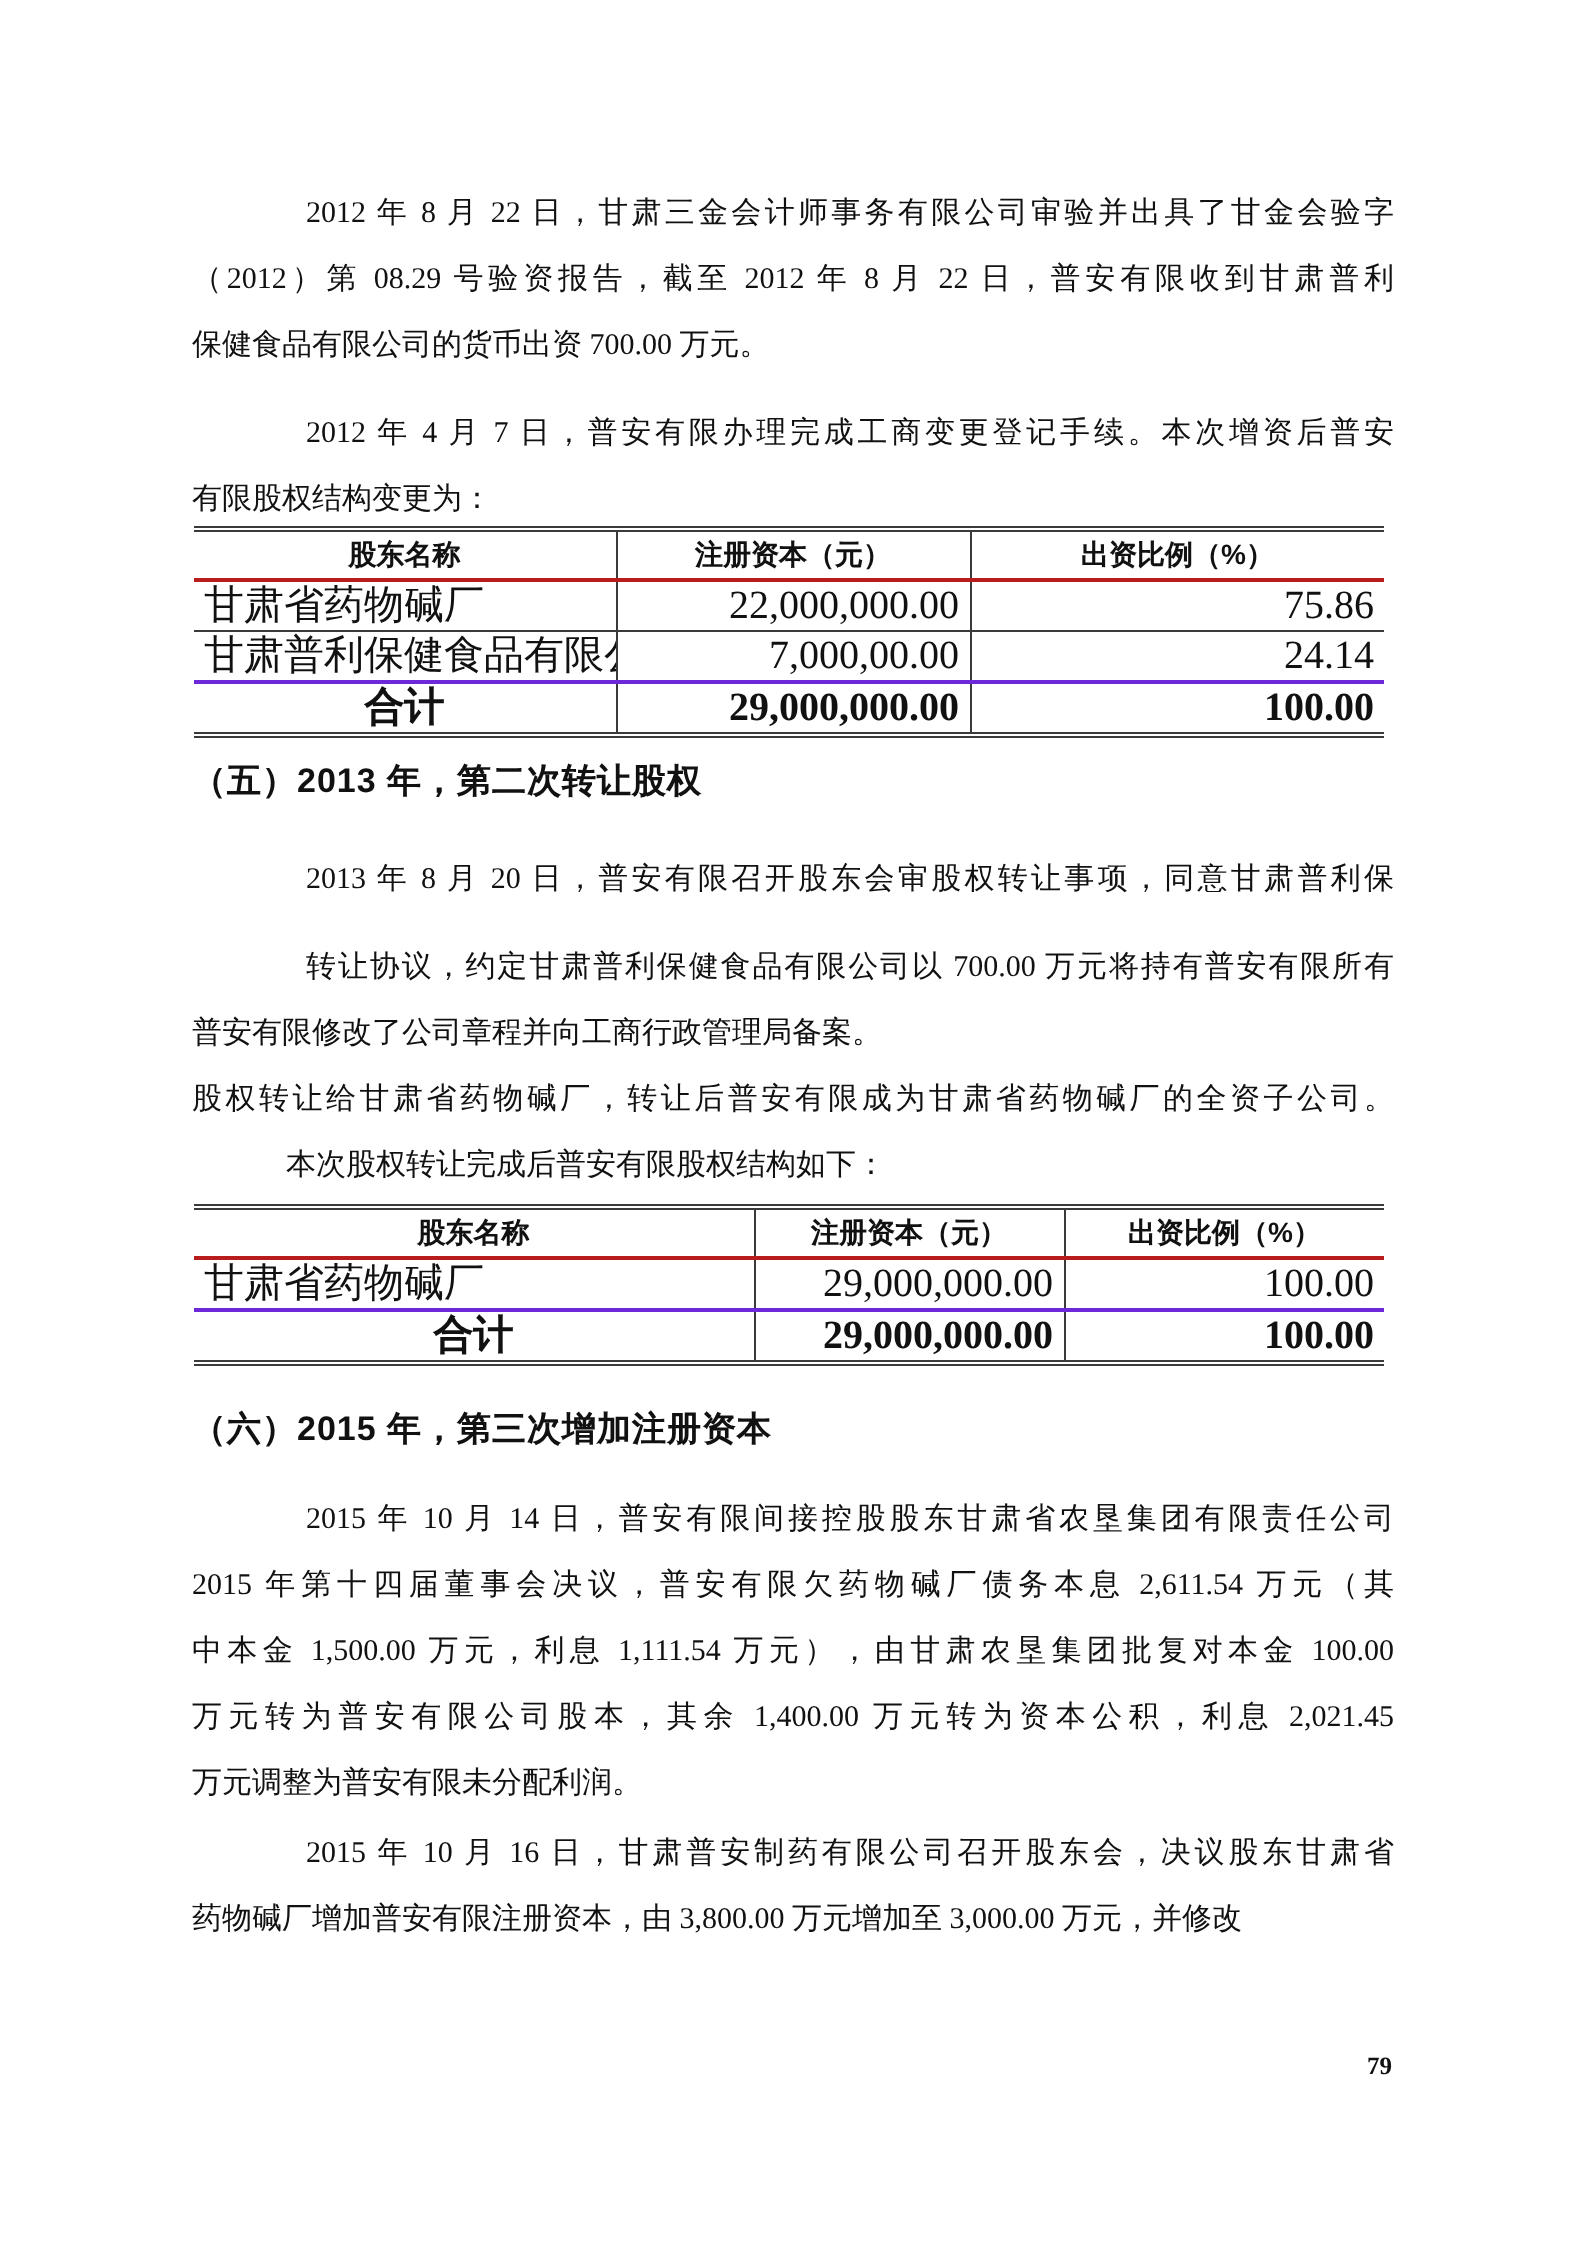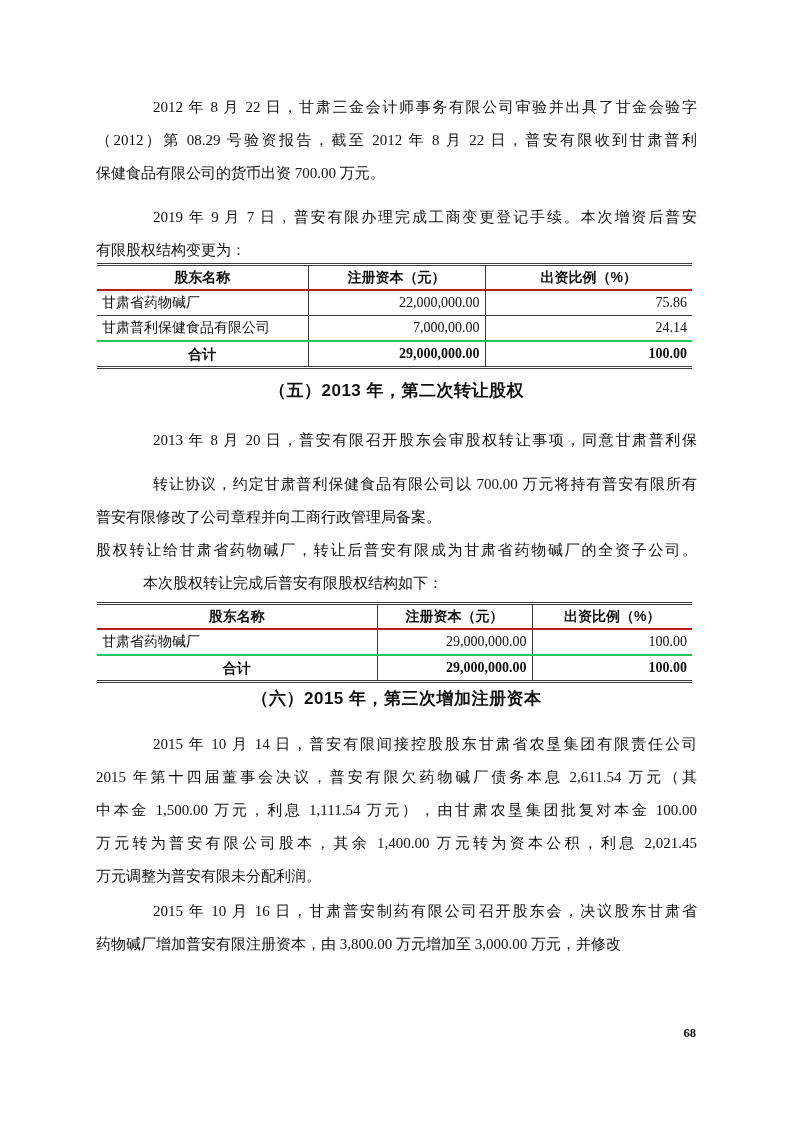--- a/index.html
+++ b/index.html
@@ -21,50 +21,49 @@
   .para.indent-sm .line:first-child { text-indent: 47px; }
   .para.tight { margin-bottom: 2px; }
   .para.flush { margin-bottom: 0; }
 
   h2.sect {
     font-family: "Liberation Sans", "DejaVu Sans", sans-serif;
     font-size: 17px; font-weight: 700;
     line-height: 24px;
     margin: 10px 0 21px 0;
     letter-spacing: 0.5px;
-    text-align: center;
   }
-  h2.sect.second { margin: 4px 0 17px 0; }
+  h2.sect.second { margin: 20px 0 17px 0; }
 
   table.cap {
     width: 595px;
     border-collapse: collapse;
     table-layout: fixed;
     border-top: 3px double #3a3a3a;
     border-bottom: 3px double #3a3a3a;
   }
   table.cap.tbl1 { margin-top: -4px; margin-left: 1px; }
   table.cap.tbl2 { margin-top: 1px; margin-left: 1px; }
   table.cap th {
     font-family: "Liberation Sans", "DejaVu Sans", sans-serif;
     font-size: 14px; font-weight: 700;
     line-height: 19px; padding: 2px 4px;
     border-bottom: 2px solid #b91c1c;
     text-align: center;
   }
   table.cap td {
-    font-size: 14px; line-height: 20px;
+    font-size: 20px; line-height: 20px;
     padding: 2px 5px;
     border-bottom: 1px solid #3a3a3a;
     overflow: hidden; white-space: nowrap;
   }
   table.cap th + th, table.cap td + td { border-left: 1px solid #3a3a3a; }
   table.cap .num { text-align: right; }
   table.cap tr.total td {
-    border-top: 2px solid #22c55e;
+    border-top: 2px solid #6d28d9;
     border-bottom: none;
     font-weight: 700;
   }
   table.cap tr.total td.label {
     text-align: center;
     font-family: "Liberation Sans", "DejaVu Sans", sans-serif;
   }
   .page-num {
     position: absolute;
     top: 1026px; right: 97px;
@@ -77,21 +76,21 @@
 
 <div class="page">
 
   <div class="para">
       <div class="line">2012 年 8 月 22 日，甘肃三金会计师事务有限公司审验并出具了甘金会验字</div>
       <div class="line">（2012）第 08.29 号验资报告，截至 2012 年 8 月 22 日，普安有限收到甘肃普利</div>
       <div class="line last">保健食品有限公司的货币出资 700.00 万元。</div>
     </div>
 
   <div class="para flush">
-      <div class="line">2019 年 9 月 7 日，普安有限办理完成工商变更登记手续。本次增资后普安</div>
+      <div class="line">2012 年 4 月 7 日，普安有限办理完成工商变更登记手续。本次增资后普安</div>
       <div class="line last">有限股权结构变更为：</div>
     </div>
 
   <table class="cap tbl1">
     <colgroup>
         <col style="width:211px">
         <col style="width:177px">
         <col style="width:207px">
       </colgroup>
     <tbody>
@@ -167,15 +166,15 @@
       <div class="line">中本金 1,500.00 万元，利息 1,111.54 万元），由甘肃农垦集团批复对本金 100.00</div>
       <div class="line">万元转为普安有限公司股本，其余 1,400.00 万元转为资本公积，利息 2,021.45</div>
       <div class="line last">万元调整为普安有限未分配利润。</div>
     </div>
 
   <div class="para flush">
       <div class="line">2015 年 10 月 16 日，甘肃普安制药有限公司召开股东会，决议股东甘肃省</div>
       <div class="line last">药物碱厂增加普安有限注册资本，由 3,800.00 万元增加至 3,000.00 万元，并修改</div>
     </div>
 
-  <div class="page-num">68</div>
+  <div class="page-num">79</div>
 
 </div>
 
 </body></html>

